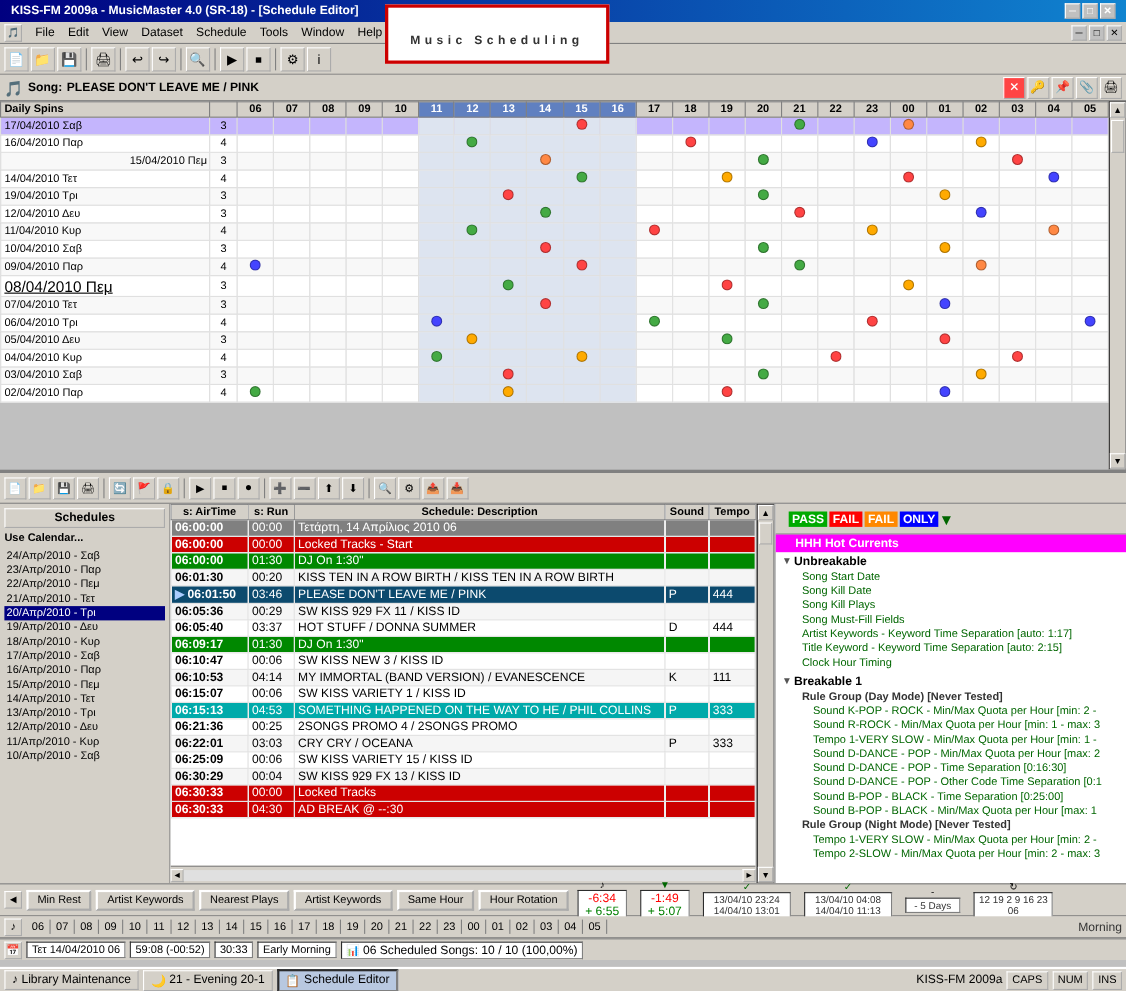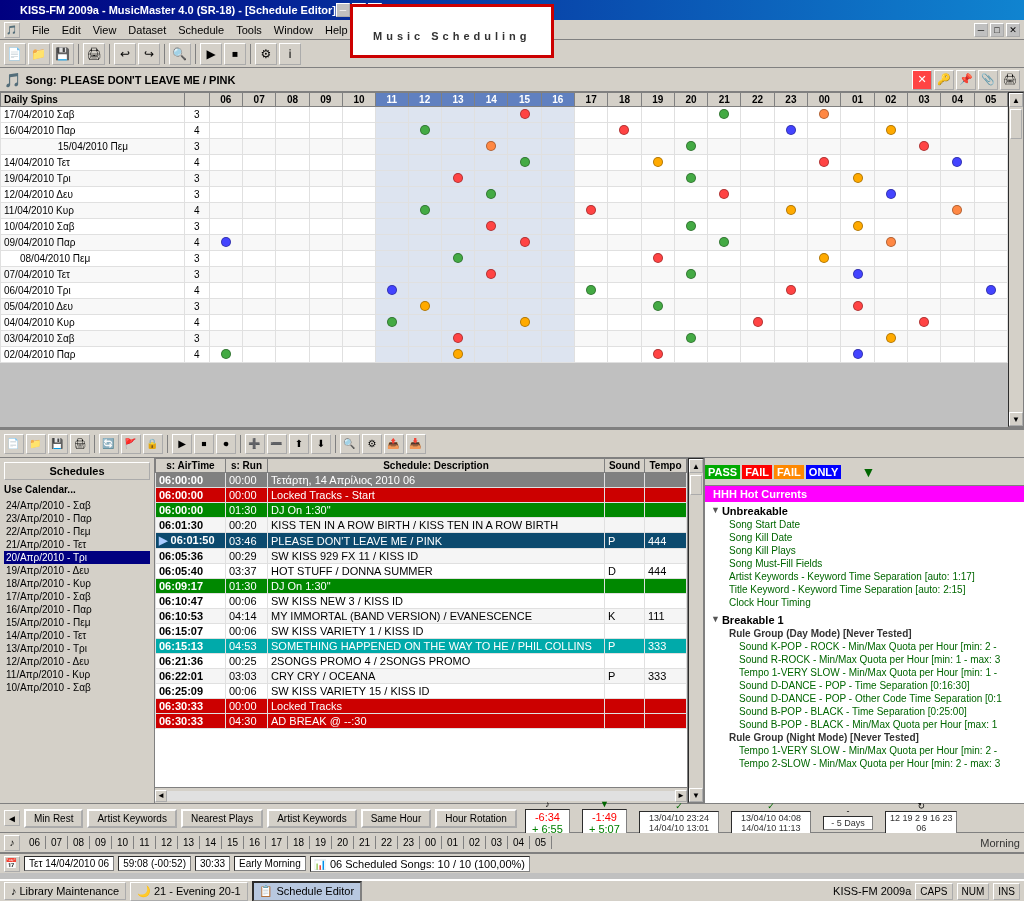--- a/index.html
+++ b/index.html
@@ -5,22 +5,22 @@
     * { box-sizing: border-box; margin: 0; padding: 0; font-family: 'Arial', sans-serif; font-size: 11px; }
     body { background: #c0c0c0; width: 1024px; height: 901px; overflow: hidden; position: relative; }
     
     
     .title-bar {
       background: linear-gradient(to right, #000080, #1084d0);
       color: white;
       height: 20px;
       display: flex;
       align-items: center;
-      justify-content: flex-start;
-      padding: 0 20px;
+      justify-content: space-between;
+      padding: 0 10px;
       font-size: 11px;
       font-weight: bold;
     }
     .title-bar-buttons { display: flex; gap: 2px; }
     .title-btn { width: 14px; height: 14px; background: #c0c0c0; border: 1px outset #fff; font-size: 9px; display: flex; align-items: center; justify-content: center; cursor: pointer; }
     
     
     .menu-bar {
       background: #d4d0c8;
       height: 20px;
@@ -181,39 +181,39 @@
       border-left: 1px solid #808080;
       overflow-y: auto;
       font-size: 10px;
     }
     .rules-toolbar {
       background: #d4d0c8;
       height: 28px;
       border-bottom: 1px solid #808080;
       display: flex;
       align-items: center;
-      padding: 0 0;
-      gap: 20px;
+      padding: 0 12px;
+      gap: 0;
     }
     .pass-fail-box {
       display: flex;
       gap: 2px;
       font-size: 9px;
       font-weight: bold;
     }
     .pf-pass { background: #00aa00; color: white; padding: 1px 3px; }
     .pf-fail { background: #ff0000; color: white; padding: 1px 3px; }
     .pf-fail2 { background: #ff8800; color: white; padding: 1px 3px; }
     .pf-only { background: #0000ff; color: white; padding: 1px 3px; }
     
     .hot-currents {
       background: #ff00ff;
       color: white;
       font-weight: bold;
-      padding: 2px 8px;
+      padding: 2px 18px;
       font-size: 11px;
     }
     .rules-section {
       padding: 2px 4px;
     }
     
     
     .bottom-buttons {
       height: 30px;
       background: #d4d0c8;
@@ -471,21 +471,21 @@
               <th>23</th>
               <th>00</th>
               <th>01</th>
               <th>02</th>
               <th>03</th>
               <th>04</th>
               <th>05</th>
             </tr>
           </thead>
           <tbody id="spin-tbody">
-          <tr style="background: #ffffff;">
+          <tr style="background: #c4b5fd;">
                 <td style="text-align: left; padding-left: 3px; font-weight: 500; font-size: 10px;">17/04/2010 Σαβ</td>
                 <td>3</td>
                 <td></td>
                 <td></td>
                 <td></td>
                 <td></td>
                 <td></td>
                 <td style="background: rgb(221, 228, 240);"></td>
                 <td style="background: rgb(221, 228, 240);"></td>
                 <td style="background: rgb(221, 228, 240);"></td>
@@ -528,21 +528,21 @@
                 <td></td>
                 <td><span style="width: 10px; height: 10px; border-radius: 50%; background: rgb(68, 68, 255); display: inline-block; border: 1px solid rgba(0, 0, 0, 0.3);"></span></td>
                 <td></td>
                 <td></td>
                 <td><span style="width: 10px; height: 10px; border-radius: 50%; background: rgb(255, 170, 0); display: inline-block; border: 1px solid rgba(0, 0, 0, 0.3);"></span></td>
                 <td></td>
                 <td></td>
                 <td></td>
               </tr>
               <tr style="background: rgb(248, 248, 248);">
-                <td style="text-align: center; padding-left: 3px; font-weight: 500; font-size: 10px;">15/04/2010 Πεμ</td>
+                <td style="text-align: right; padding-left: 3px; font-weight: 500; font-size: 10px;">15/04/2010 Πεμ</td>
                 <td>3</td>
                 <td></td>
                 <td></td>
                 <td></td>
                 <td></td>
                 <td></td>
                 <td style="background: rgb(221, 228, 240);"></td>
                 <td style="background: rgb(221, 228, 240);"></td>
                 <td style="background: rgb(221, 228, 240);"></td>
                 <td style="background: rgb(221, 228, 240);"><span style="width: 10px; height: 10px; border-radius: 50%; background: rgb(255, 136, 68); display: inline-block; border: 1px solid rgba(0, 0, 0, 0.3);"></span></td>
@@ -724,21 +724,21 @@
                 <td></td>
                 <td></td>
                 <td></td>
                 <td></td>
                 <td><span style="width: 10px; height: 10px; border-radius: 50%; background: rgb(255, 136, 68); display: inline-block; border: 1px solid rgba(0, 0, 0, 0.3);"></span></td>
                 <td></td>
                 <td></td>
                 <td></td>
               </tr>
               <tr style="background: white;">
-                <td style="text-align: left; padding-left: 19px; font-weight: 500; font-size: 10px;">08/04/2010 Πεμ</td>
+                <td style="text-align: left; padding-left: 3px; font-weight: 500; font-size: 14px; text-decoration: underline;">08/04/2010 Πεμ</td>
                 <td>3</td>
                 <td></td>
                 <td></td>
                 <td></td>
                 <td></td>
                 <td></td>
                 <td style="background: rgb(221, 228, 240);"></td>
                 <td style="background: rgb(221, 228, 240);"></td>
                 <td style="background: rgb(221, 228, 240);"><span style="width: 10px; height: 10px; border-radius: 50%; background: rgb(68, 170, 68); display: inline-block; border: 1px solid rgba(0, 0, 0, 0.3);"></span></td>
                 <td style="background: rgb(221, 228, 240);"></td>
@@ -1097,20 +1097,27 @@
                   <td style="font-weight: bold;">06:22:01</td>
                   <td>03:03</td>
                   <td style="max-width: 380px; overflow: hidden; text-overflow: ellipsis; white-space: nowrap;">CRY CRY / OCEANA</td>
                   <td>P</td>
                   <td>333</td>
                 </tr>
                 <tr style="background: white;">
                   <td style="font-weight: bold;">06:25:09</td>
                   <td>00:06</td>
                   <td style="max-width: 380px; overflow: hidden; text-overflow: ellipsis; white-space: nowrap;">SW KISS VARIETY 15 / KISS ID</td>
+                  <td></td>
+                  <td></td>
+                </tr>
+                <tr style="background: rgb(245, 245, 245);">
+                  <td style="font-weight: bold;">06:30:29</td>
+                  <td>00:04</td>
+                  <td style="max-width: 380px; overflow: hidden; text-overflow: ellipsis; white-space: nowrap;">SW KISS 929 FX 13 / KISS ID</td>
                   <td></td>
                   <td></td>
                 </tr>
                 <tr style="background: rgb(204, 0, 0); color: white;">
                   <td style="font-weight: bold;">06:30:33</td>
                   <td>00:00</td>
                   <td style="max-width: 380px; overflow: hidden; text-overflow: ellipsis; white-space: nowrap;">Locked Tracks</td>
                   <td></td>
                   <td></td>
                 </tr>
@@ -1167,20 +1174,21 @@
         <div class="rules-section">
           <div class="tree-item">
             <span class="tree-icon">▼</span>
             <span style="font-weight:bold;">Breakable 1</span>
           </div>
           <div id="breakable1-items">
               <div style="padding: 1px 4px 1px 20px; font-size: 10px; font-weight: bold; color: rgb(51, 51, 51);">Rule Group (Day Mode) [Never Tested]</div>
               <div style="padding: 1px 4px 1px 30px; font-size: 10px; color: rgb(0, 102, 0);">Sound K-POP - ROCK - Min/Max Quota per Hour [min: 2 -</div>
               <div style="padding: 1px 4px 1px 30px; font-size: 10px; color: rgb(0, 102, 0);">Sound R-ROCK - Min/Max Quota per Hour [min: 1 - max: 3</div>
               <div style="padding: 1px 4px 1px 30px; font-size: 10px; color: rgb(0, 102, 0);">Tempo 1-VERY SLOW - Min/Max Quota per Hour [min: 1 -</div>
+              <div style="padding: 1px 4px 1px 30px; font-size: 10px; color: rgb(0, 102, 0);">Sound D-DANCE - POP - Min/Max Quota per Hour [max: 2</div>
               <div style="padding: 1px 4px 1px 30px; font-size: 10px; color: rgb(0, 102, 0);">Sound D-DANCE - POP - Time Separation [0:16:30]</div>
               <div style="padding: 1px 4px 1px 30px; font-size: 10px; color: rgb(0, 102, 0);">Sound D-DANCE - POP - Other Code Time Separation [0:1</div>
               <div style="padding: 1px 4px 1px 30px; font-size: 10px; color: rgb(0, 102, 0);">Sound B-POP - BLACK - Time Separation [0:25:00]</div>
               <div style="padding: 1px 4px 1px 30px; font-size: 10px; color: rgb(0, 102, 0);">Sound B-POP - BLACK - Min/Max Quota per Hour [max: 1</div>
               <div style="padding: 1px 4px 1px 20px; font-size: 10px; font-weight: bold; color: rgb(51, 51, 51);">Rule Group (Night Mode) [Never Tested]</div>
               <div style="padding: 1px 4px 1px 30px; font-size: 10px; color: rgb(0, 102, 0);">Tempo 1-VERY SLOW - Min/Max Quota per Hour [min: 2 -</div>
               <div style="padding: 1px 4px 1px 30px; font-size: 10px; color: rgb(0, 102, 0);">Tempo 2-SLOW - Min/Max Quota per Hour [min: 2 - max: 3</div>
             </div>
         </div>
       </div>

